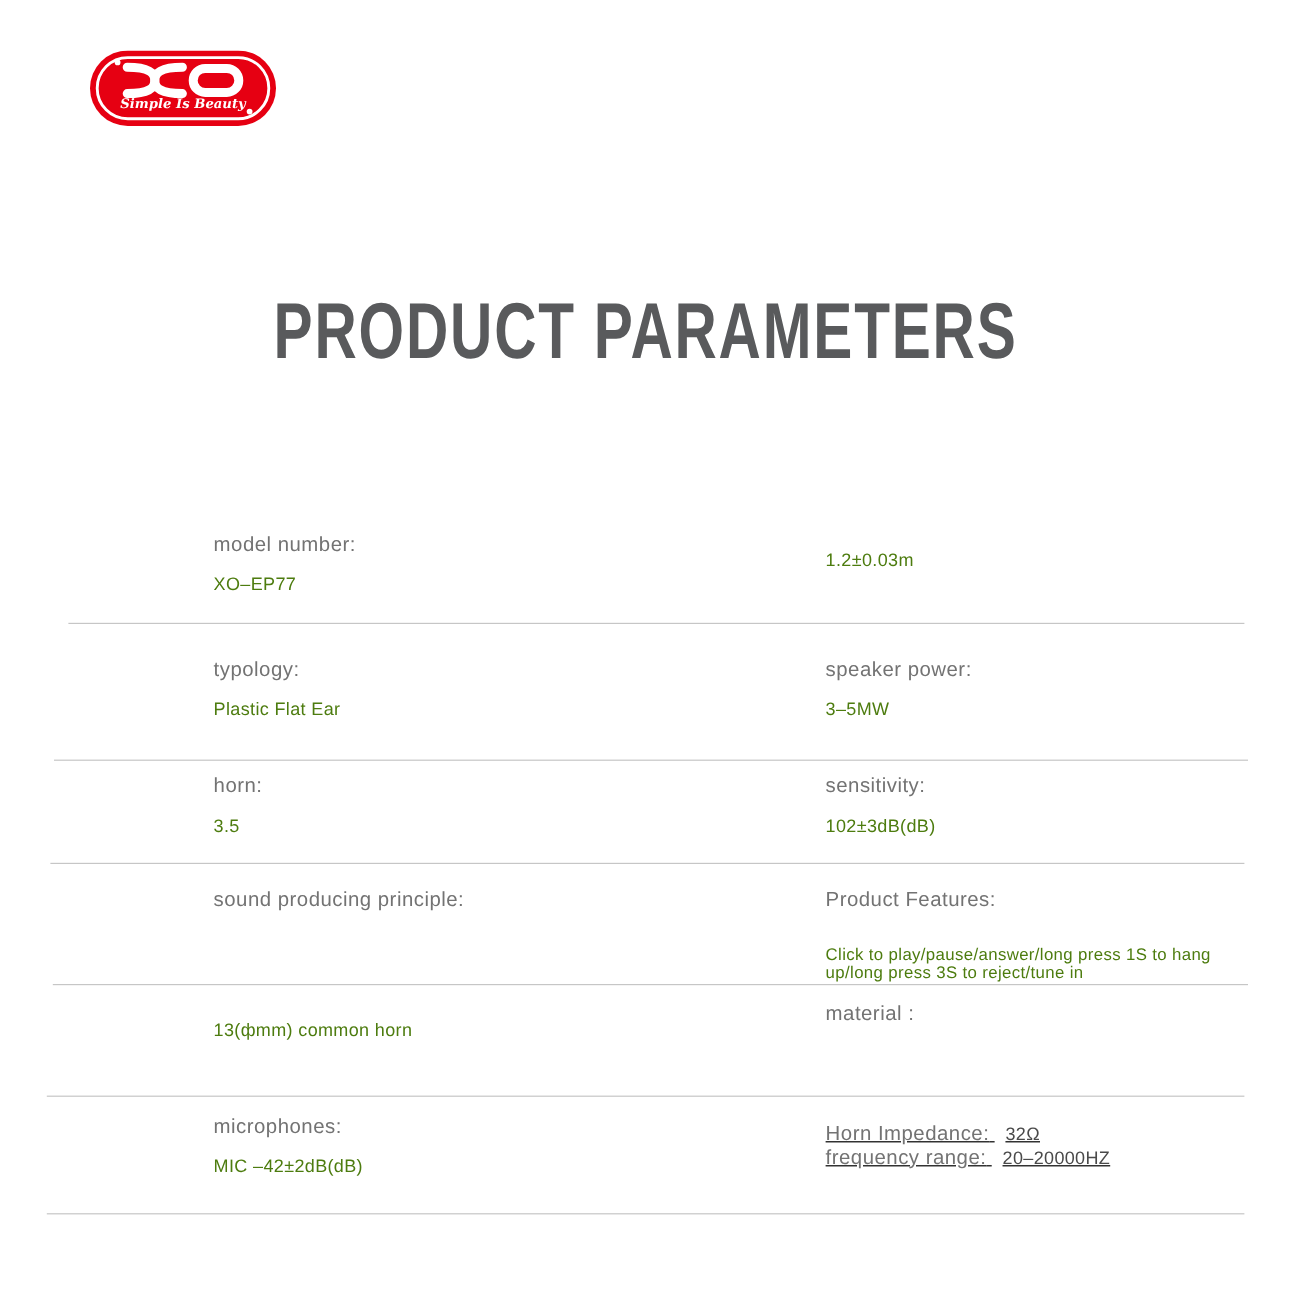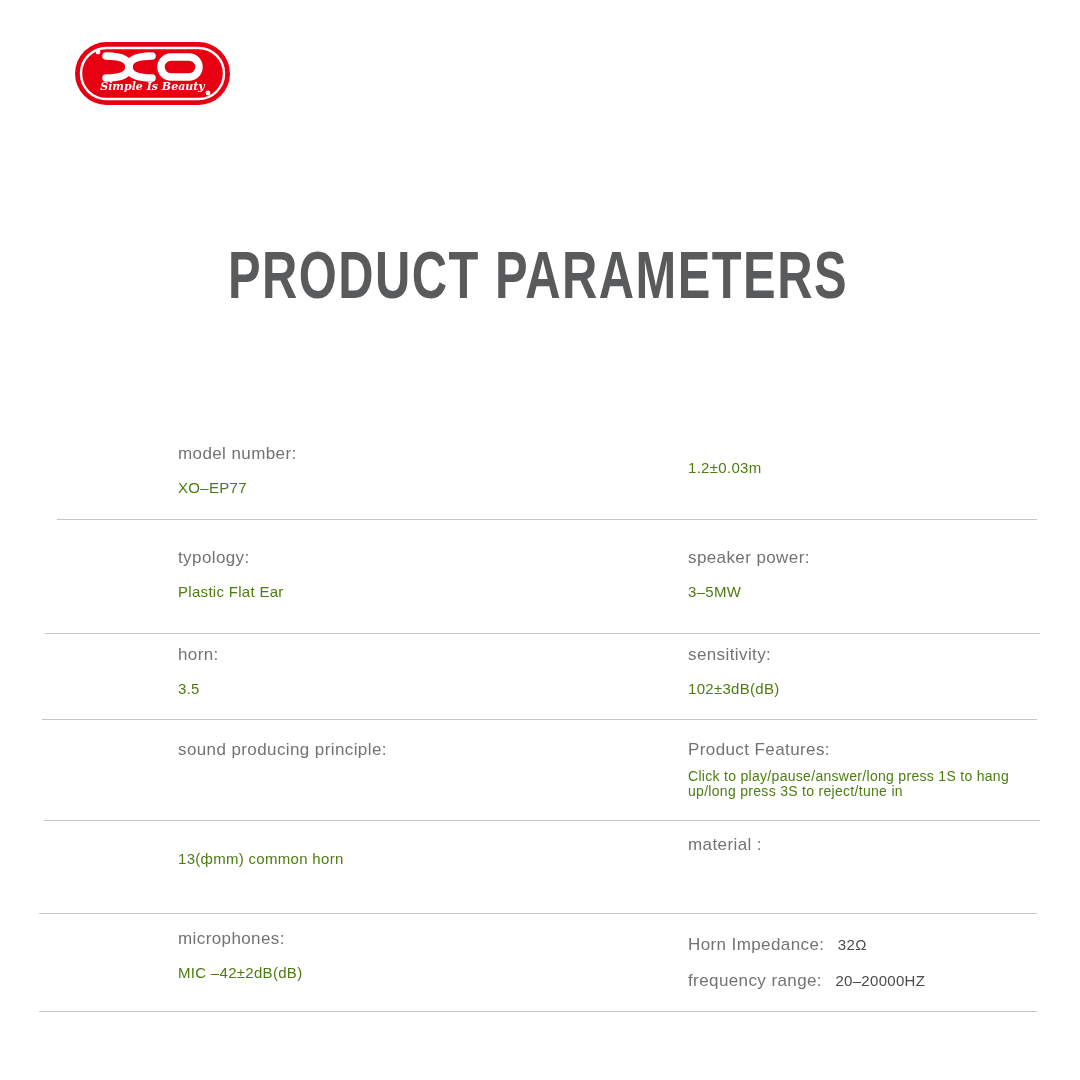--- a/index.html
+++ b/index.html
@@ -18,23 +18,23 @@
   .cell.left  { left:178px; width:470px; }
   .cell.right { left:688px; width:352px; }
   .lbl {
     display:block; font-size:17px; color:#737373; letter-spacing:0.4px;
     white-space:nowrap;
   }
   .val {
     display:block; margin-top:15px; font-size:15px; color:#4d7c0f;
     letter-spacing:0.3px; white-space:nowrap;
   }
-  .val.wrap { white-space:normal; font-size:14px; line-height:15px; margin-top:9px; }
-  .pairline { display:block; white-space:nowrap; }
-  .pairline + .pairline { margin-top:16px; }
+  .val.wrap { white-space:normal; font-size:14px; line-height:15px; margin-top:28px; }
+  .pairline { display:block; white-space:nowrap;text-decoration:underline; }
+  .pairline + .pairline { }
   .pairline .lbl { display:inline; }
   .pairline .pv { display:inline; font-size:15px; color:#4a4a4a; letter-spacing:0.3px; margin-left:9px; }
   .divider { position:absolute; height:1px; background:#c6c6c6; }
 </style>
 </head>
 <body>
 
 <div class="sheet">
 
   <svg class="logo" viewBox="0 0 155 63" xmlns="http://www.w3.org/2000/svg">

